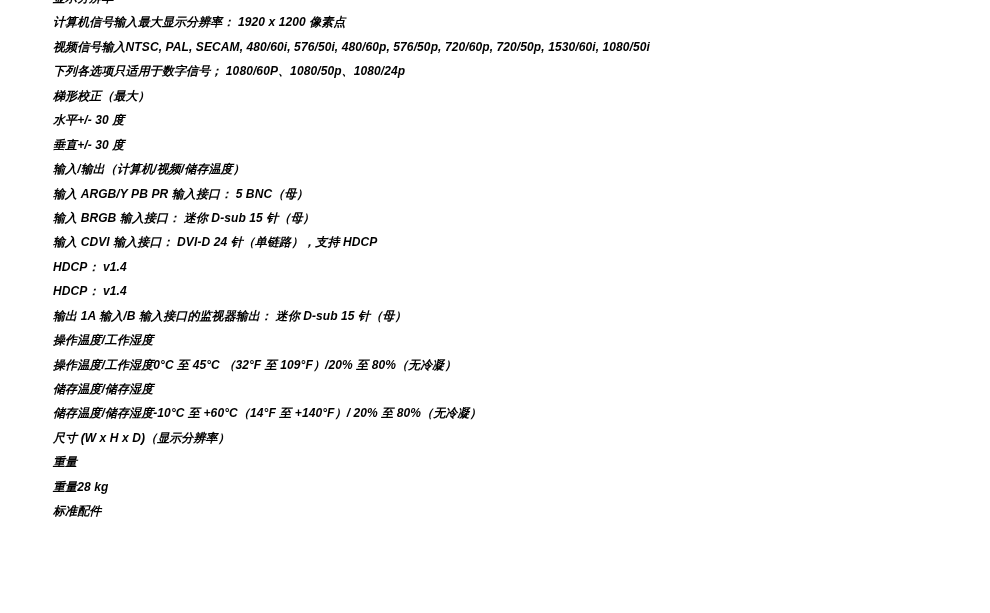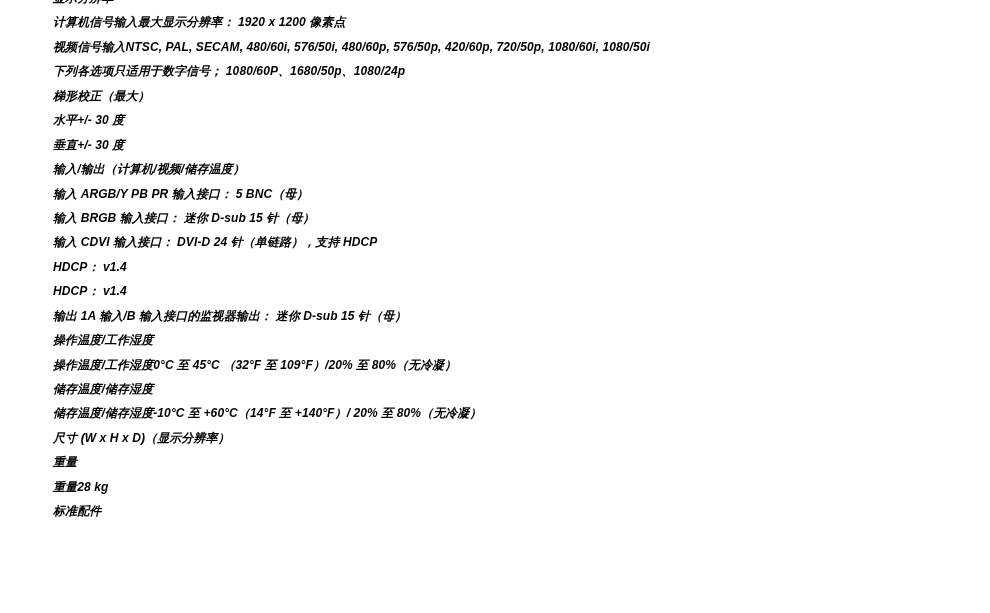--- a/index.html
+++ b/index.html
@@ -35,22 +35,22 @@
     letter-spacing: 0.1px;
   }
 </style>
 </head>
 <body style="background: rgb(255, 255, 255);">
 
 <div class="page" style="background: rgb(255, 255, 255);">
   <div class="spec-list" style="color: rgb(0, 0, 0);">
       <div class="spec-line">显示分辨率</div>
       <div class="spec-line">计算机信号输入最大显示分辨率： 1920 x 1200 像素点</div>
-      <div class="spec-line">视频信号输入NTSC, PAL, SECAM, 480/60i, 576/50i, 480/60p, 576/50p, 420/60p, 720/50p, 1080/60i, 1080/50i</div>
-      <div class="spec-line">下列各选项只适用于数字信号； 1080/60P、1680/50p、1080/24p</div>
+      <div class="spec-line">视频信号输入NTSC, PAL, SECAM, 480/60i, 576/50i, 480/60p, 576/50p, 720/60p, 720/50p, 1530/60i, 1080/50i</div>
+      <div class="spec-line">下列各选项只适用于数字信号； 1080/60P、1080/50p、1080/24p</div>
       <div class="spec-line">梯形校正（最大）</div>
       <div class="spec-line">水平+/- 30 度</div>
       <div class="spec-line">垂直+/- 30 度</div>
       <div class="spec-line">输入/输出（计算机/视频/储存温度）</div>
       <div class="spec-line">输入 ARGB/Y PB PR 输入接口： 5 BNC（母）</div>
       <div class="spec-line">输入 BRGB 输入接口： 迷你 D-sub 15 针（母）</div>
       <div class="spec-line">输入 CDVI 输入接口： DVI-D 24 针（单链路），支持 HDCP</div>
       <div class="spec-line">HDCP： v1.4</div>
       <div class="spec-line">HDCP： v1.4</div>
       <div class="spec-line">输出 1A 输入/B 输入接口的监视器输出： 迷你 D-sub 15 针（母）</div>

